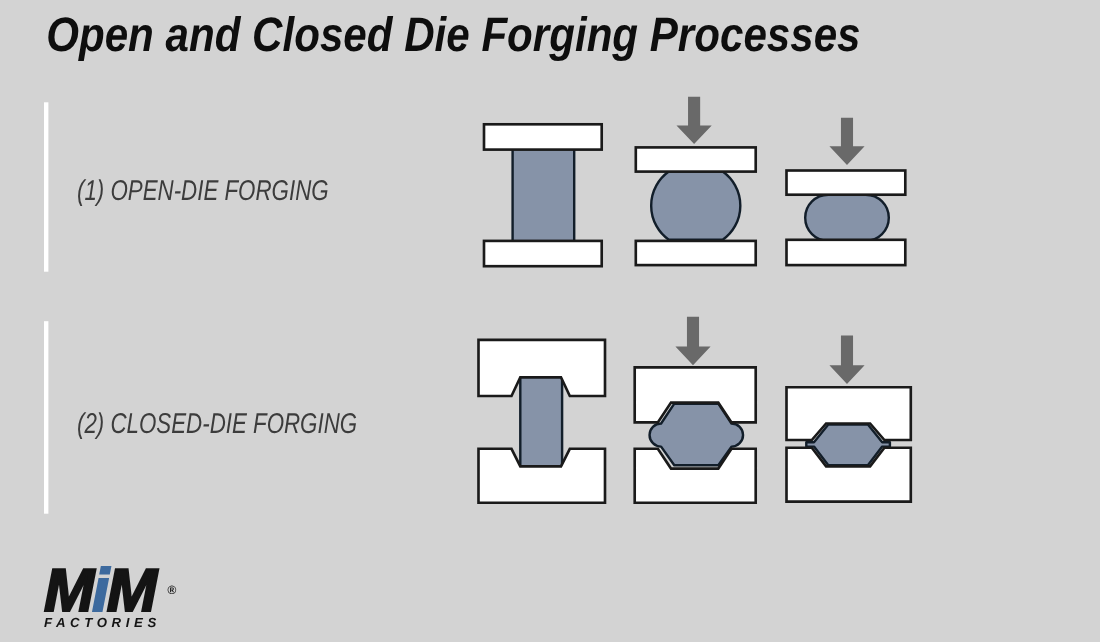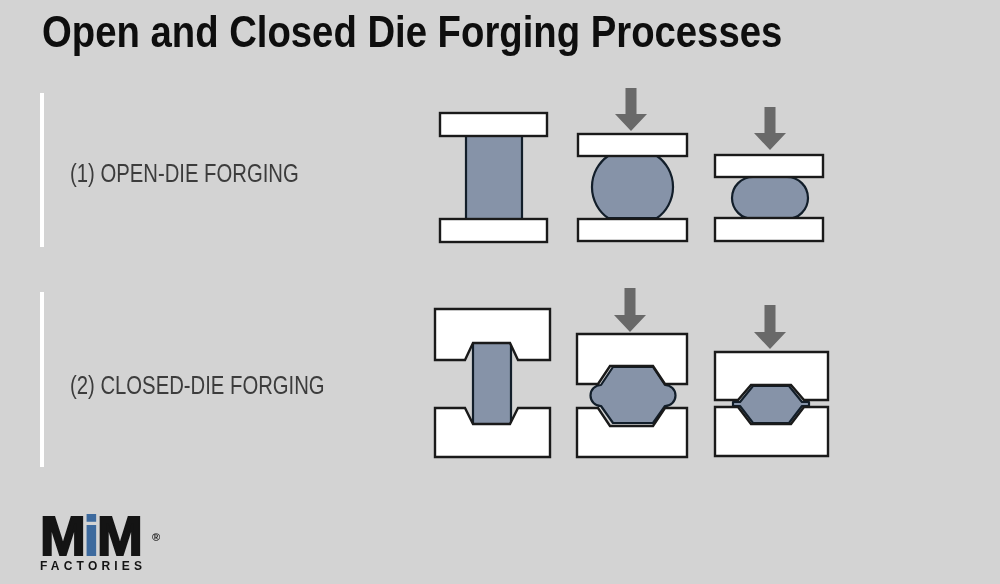--- a/index.html
+++ b/index.html
@@ -1,21 +1,21 @@
 <!DOCTYPE html>
 <html style="--color-background: #d3d3d3; --color-title-text: #0e0e0e; --color-label-text: #3c3c3c; --color-divider: #ffffff; --color-die-fill: #ffffff; --color-die-stroke: #1a1a1a; --color-workpiece-fill: #8693a8; --color-workpiece-stroke: #121e2a; --color-arrow: #696969; --color-logo-black: #141414; --color-logo-blue: #3d6a9e;"><head>
 <meta charset="utf-8">
 <style>
   html,body{margin:0;padding:0;}
   body{
     width:1000px;height:584px;position:relative;overflow:hidden;
     background:var(--color-background,#d3d3d3);
     font-family:"Liberation Sans","DejaVu Sans",sans-serif;
   }
-  .stage{position:absolute;left:0;top:0;width:868px;height:584px;}
+  .stage{position:absolute;left:0;top:0;width:868px;height:584px;font-style:italic;}
 
   .title{
     position:absolute;left:42px;top:10px;white-space:nowrap;
     font-size:44px;font-weight:bold;line-height:44px;
     color:var(--color-title-text,#0e0e0e);
     transform:scaleX(.87);transform-origin:0 0;
     letter-spacing:0;
   }
 
   .section-label{

